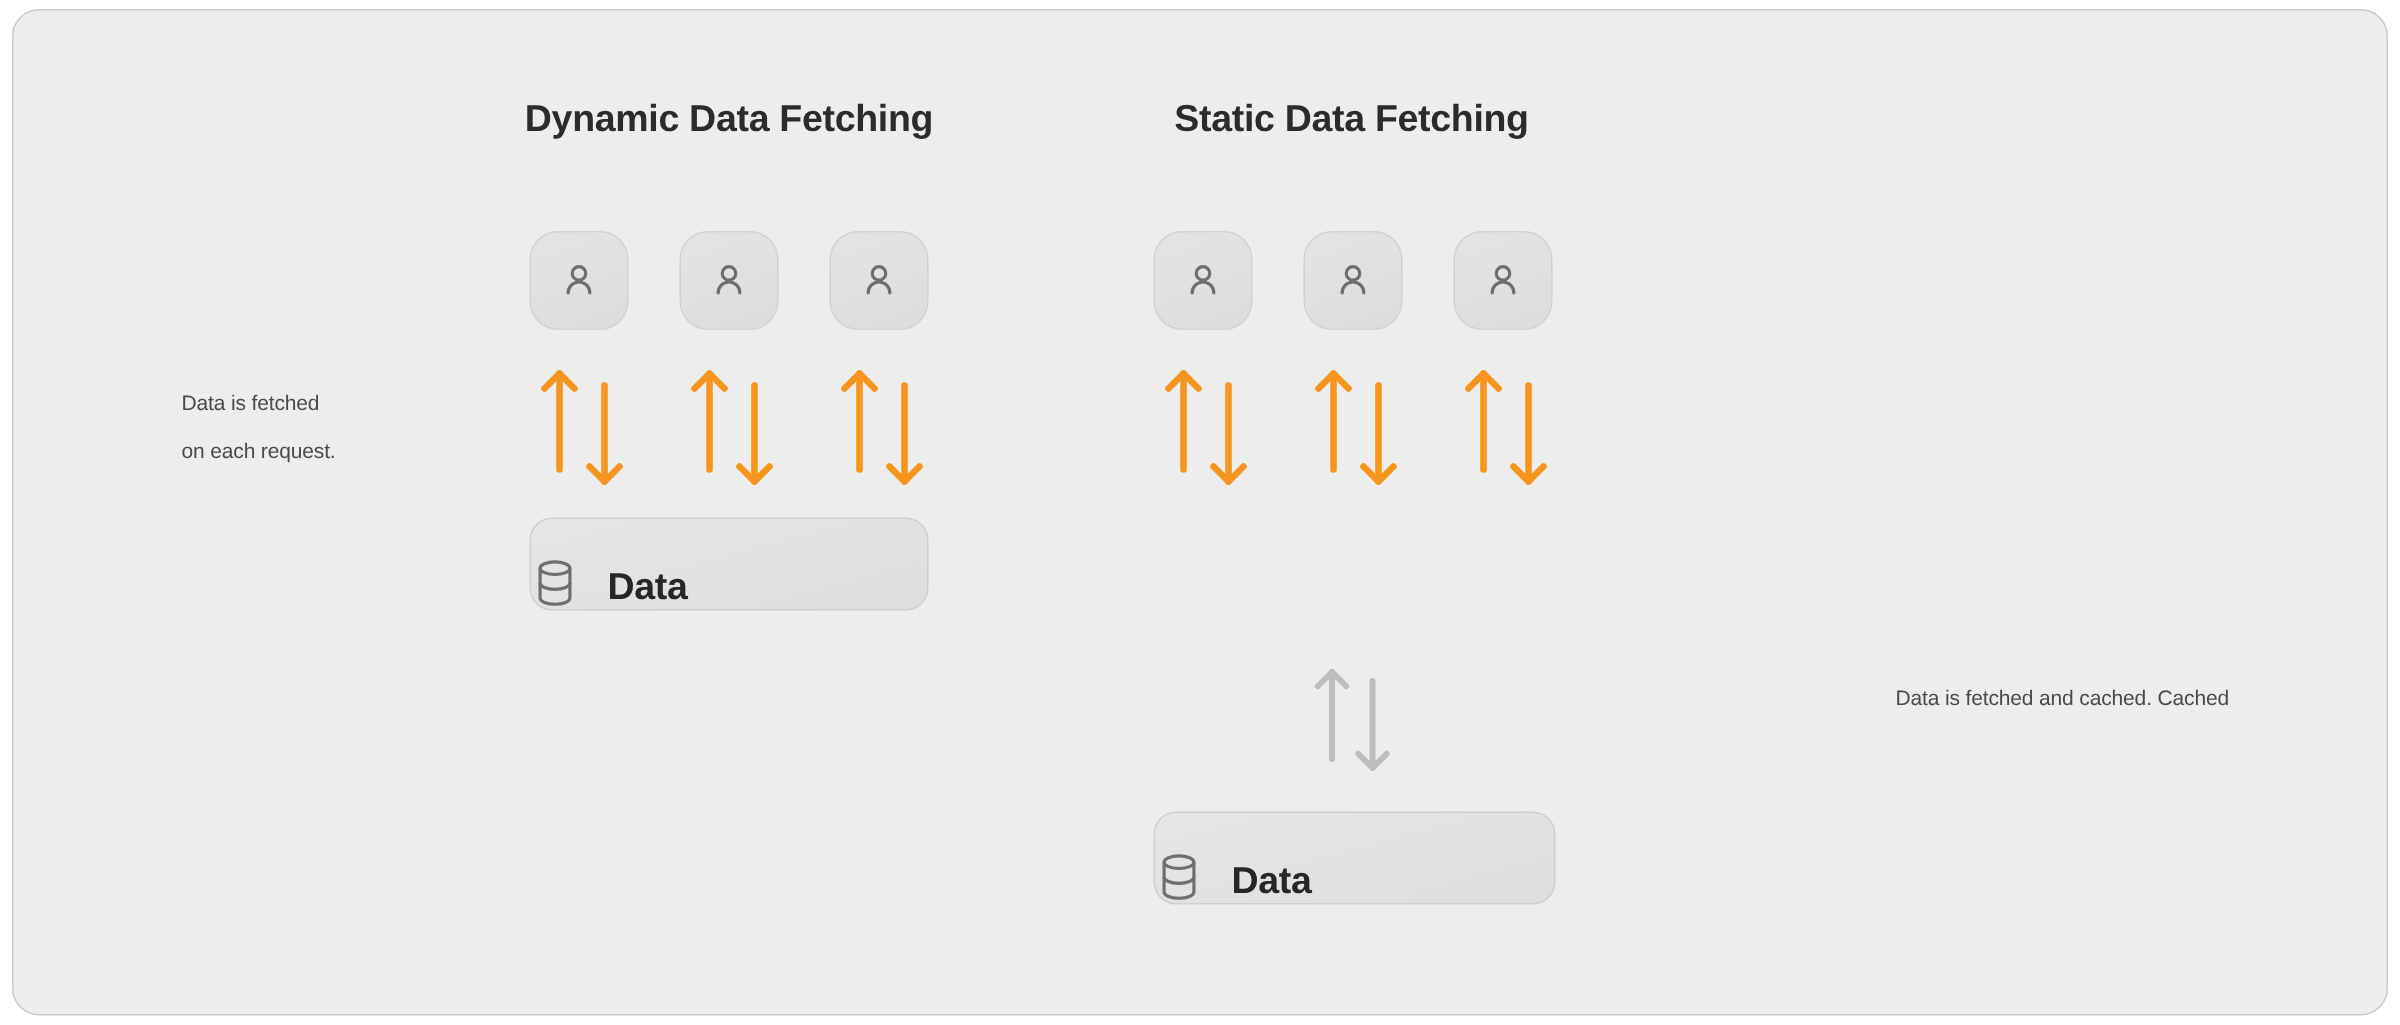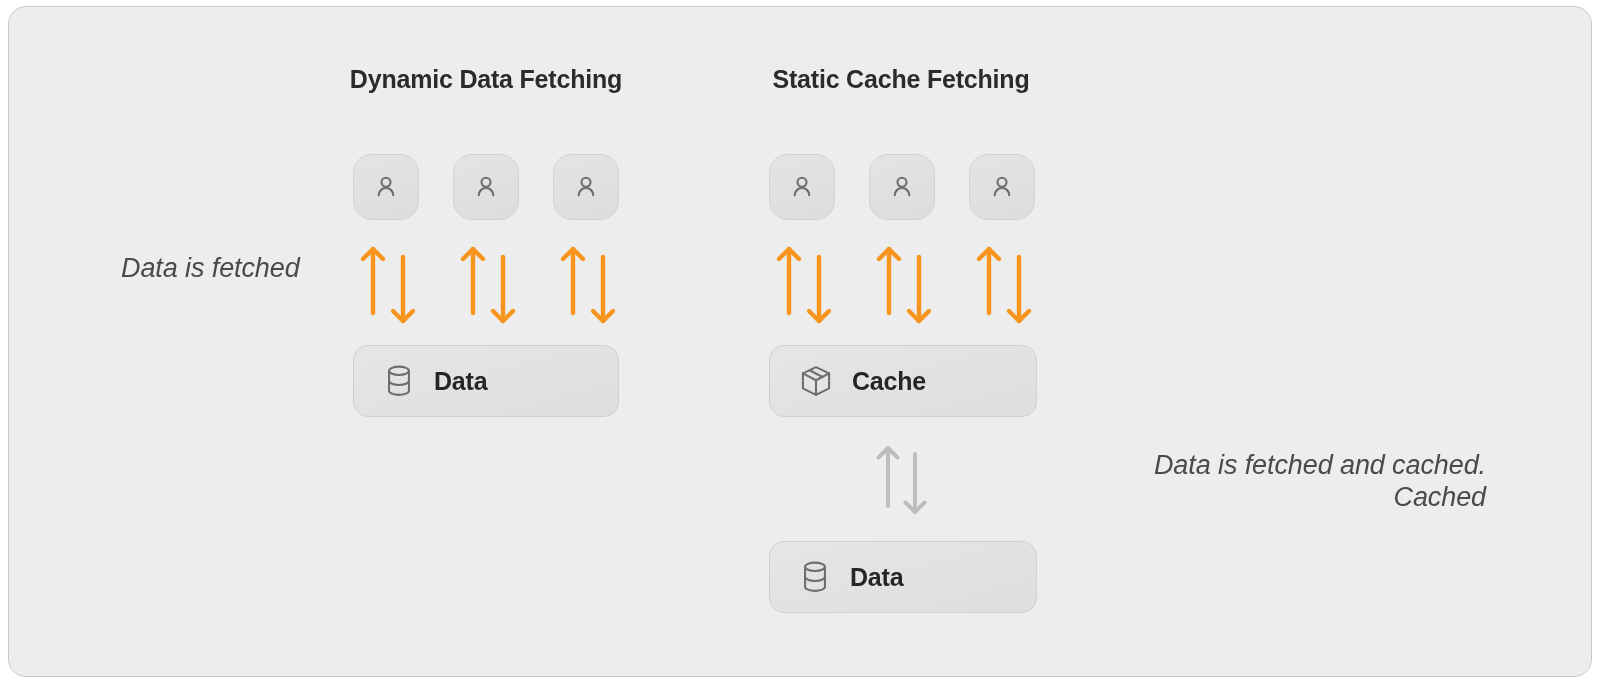--- a/index.html
+++ b/index.html
@@ -45,58 +45,56 @@
   }
   .user-box svg { display: block; }
 
   
   .arrow-pair { position: absolute; width: 60px; height: 80px; }
   .arrow-pair svg { display: block; }
 
   
   .store-box {
     position: absolute;
-    height: 72px;
+    height: 62px;
     border-radius: 15px;
     background: linear-gradient(165deg, #e6e6e6 0%, #e2e2e2 50%, #dedede 100%);
     border: 1px solid #cfcfcf;
     display: flex;
-    align-items: center;
-    padding-left: 29px;
+    align-items: flex-end;
     gap: 19px;
   }
   .store-label {
     font-size: 25px;
     font-weight: bold;
     color: #262626;
     letter-spacing: -0.2px;
   }
   .store-box svg { display: block; flex: none; }
 
   
   .caption {
     position: absolute;
-    font-size: 27px;
+    font-size: 14px;
     line-height: 32px;
     color: #4a4a4a;
     letter-spacing: -0.1px;
-    font-style: italic;
   }
   #caption-left  { left: 112px; top: 245px; width: 230px; }
   #caption-right { left: 1077px; top: 442px; width: 400px; text-align: right; }
   .caption span { display: block; }
 </style>
 </head>
 <body>
 
 <div id="canvas">
   <div class="card">
 
     <div class="col-title" id="title-dynamic">Dynamic Data Fetching</div>
-    <div class="col-title" id="title-static">Static Cache Fetching</div>
+    <div class="col-title" id="title-static">Static Data Fetching</div>
 
     <div class="user-box" style="left:344px; top:147px;">
       <span>
         <svg width="30" height="30" viewBox="0 0 24 24" fill="none" stroke="#6e6e6e" stroke-width="1.7" stroke-linecap="round">
           <circle cx="12" cy="8.2" r="3.6"></circle>
           <path d="M6.2 18.6 a5.8 5.8 0 0 1 11.6 0"></path>
         </svg>
       </span>
     </div>
     <div class="user-box" style="left:444px; top:147px;">
@@ -159,20 +157,21 @@
           <ellipse cx="12" cy="5.2" rx="7.6" ry="3.2"></ellipse>
           <path d="M4.4 5.2 V20.4 c0 1.77 3.4 3.2 7.6 3.2 s7.6-1.43 7.6-3.2 V5.2"></path>
           <path d="M4.4 12.8 c0 1.77 3.4 3.2 7.6 3.2 s7.6-1.43 7.6-3.2"></path>
         </svg>
       </span>
       <span class="store-label">Data</span>
     </div>
 
     <div class="caption" id="caption-left">
       <span>Data is fetched</span>
+      <span>on each request.</span>
     </div>
 
     <div class="user-box" style="left:760px; top:147px;">
       <span>
         <svg width="30" height="30" viewBox="0 0 24 24" fill="none" stroke="#6e6e6e" stroke-width="1.7" stroke-linecap="round">
           <circle cx="12" cy="8.2" r="3.6"></circle>
           <path d="M6.2 18.6 a5.8 5.8 0 0 1 11.6 0"></path>
         </svg>
       </span>
     </div>
@@ -223,31 +222,20 @@
             <path d="M14 68 V4"></path>
             <path d="M4 14 L14 4 L24 14"></path>
           </g>
         <g>
             <path d="M44 12 V76"></path>
             <path d="M34 66 L44 76 L54 66"></path>
           </g>
       </svg>
     </div>
 
-    <div class="store-box" style="left:760px; top:338px; width:268px;">
-      <span>
-        <svg width="34" height="34" viewBox="0 0 26 26" fill="none" stroke="#6e6e6e" stroke-width="1.6" stroke-linejoin="round" stroke-linecap="round">
-          <path d="M13 2.4 L23 7.2 V18.6 L13 23.6 L3 18.6 V7.2 Z"></path>
-          <path d="M3 7.2 L13 12.4 L23 7.2"></path>
-          <path d="M13 12.4 V23.6"></path>
-          <path d="M8 4.8 L18 9.9"></path>
-        </svg>
-      </span>
-      <span class="store-label">Cache</span>
-    </div>
 
     <div class="arrow-pair" style="left:864px; top:437px; height:72px;">
       <svg width="60" height="72" viewBox="0 0 60 72" fill="none" stroke="#bdbdbd" stroke-width="4" stroke-linecap="round" stroke-linejoin="round">
         <g>
             <path d="M15 62 V4"></path>
             <path d="M5.5 13.5 L15 4 L24.5 13.5"></path>
           </g>
         <g>
             <path d="M42 10 V68"></path>
             <path d="M32.5 58.5 L42 68 L51.5 58.5"></path>

